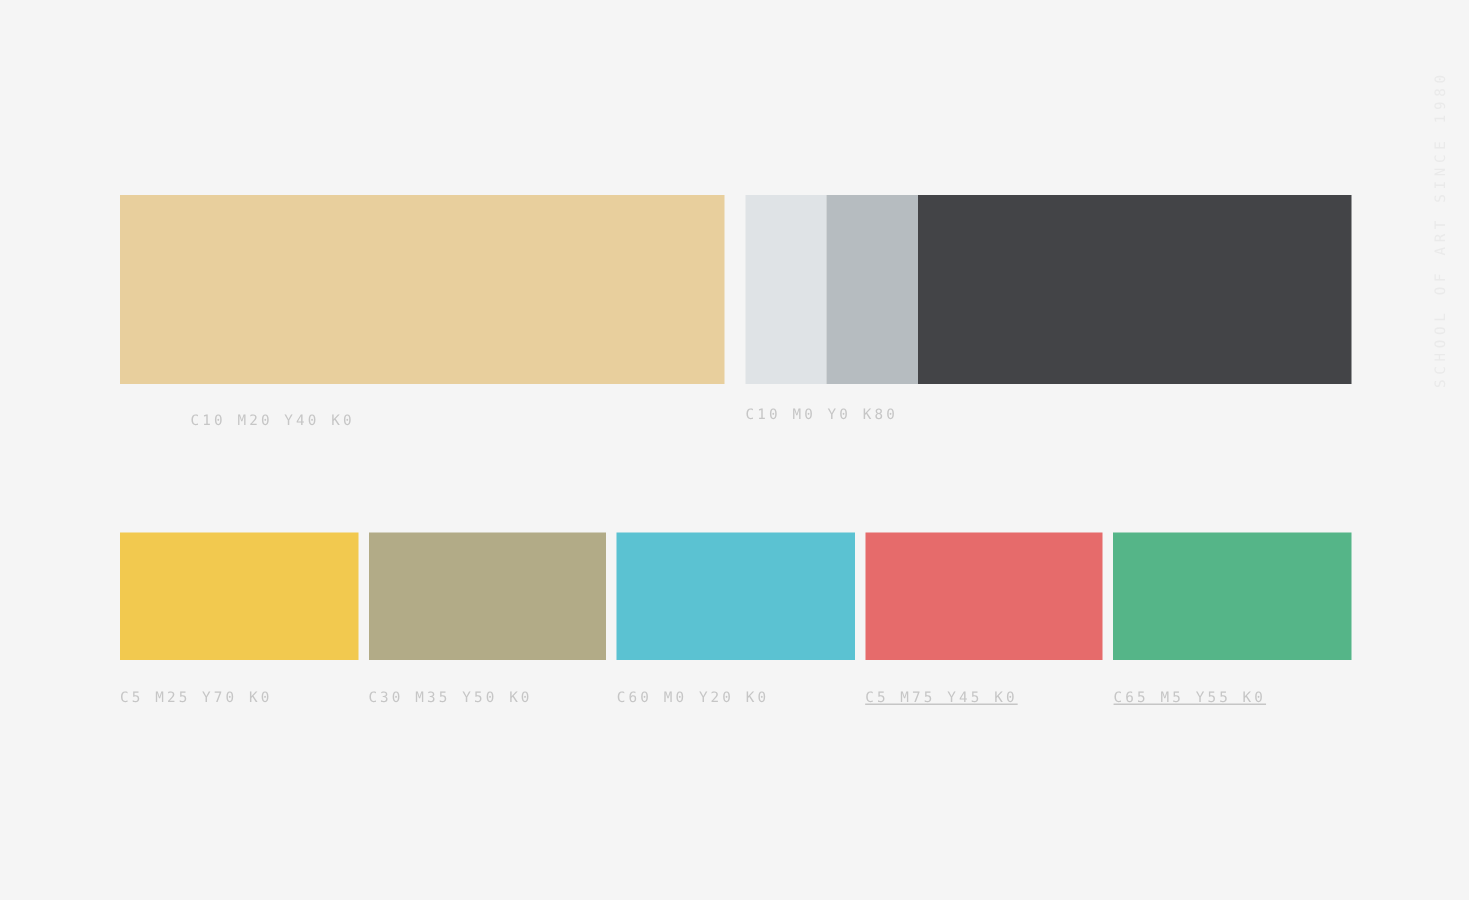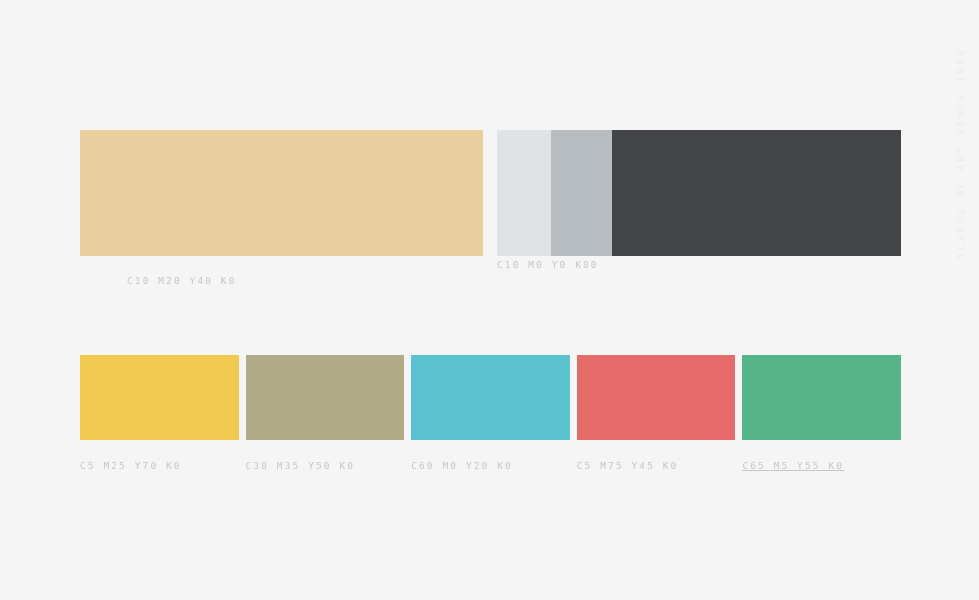--- a/index.html
+++ b/index.html
@@ -51,21 +51,21 @@
     height: 126px;
     display: flex;
   }
 
   .gray-seg { height: 100%; }
   .gray-seg-1 { width: 54px; }
   .gray-seg-2 { width: 61px; }
   .gray-seg-3 { flex: 1 1 auto; }
 
   .label-top-1 { left: 80px; top: 276px; margin-left: 47px; }
-  .label-top-2 { left: 497px; top: 260px; }
+  .label-top-2 { left: 497px; top: 272px; }
 
   
   .row-bottom {
     position: absolute;
     left: 80px;
     top: 355px;
     width: 821px;
     height: 85px;
     display: flex;
     gap: 7px;
@@ -141,21 +141,21 @@
     <div class="sw" style="background: rgb(178, 171, 135);"></div>
     <div class="sw" style="background: rgb(91, 194, 210);"></div>
     <div class="sw" style="background: rgb(230, 107, 107);"></div>
     <div class="sw" style="background: rgb(85, 181, 136);"></div>
   </div>
 
   <div class="labels-bottom">
     <div class="label-cell" style="color: rgb(198, 198, 198);">C5 M25 Y70 K0</div>
     <div class="label-cell" style="color: rgb(198, 198, 198);">C30 M35 Y50 K0</div>
     <div class="label-cell" style="color: rgb(198, 198, 198);">C60 M0 Y20 K0</div>
-    <div class="label-cell" style="color: rgb(198, 198, 198);">C5 M75 Y45 K0</div>
+    <div class="label-cell" style="color: rgb(198, 198, 198); text-decoration: underline;">C5 M75 Y45 K0</div>
     <div class="label-cell" style="color: rgb(198, 198, 198); text-decoration: underline;">C65 M5 Y55 K0</div>
   </div>
 
   <div class="side-caption">
     <div class="side-caption-text" style="color: rgb(234, 234, 234);">SCHOOL OF ART SINCE 1980</div>
   </div>
 
 </div>
 
 </body></html>

